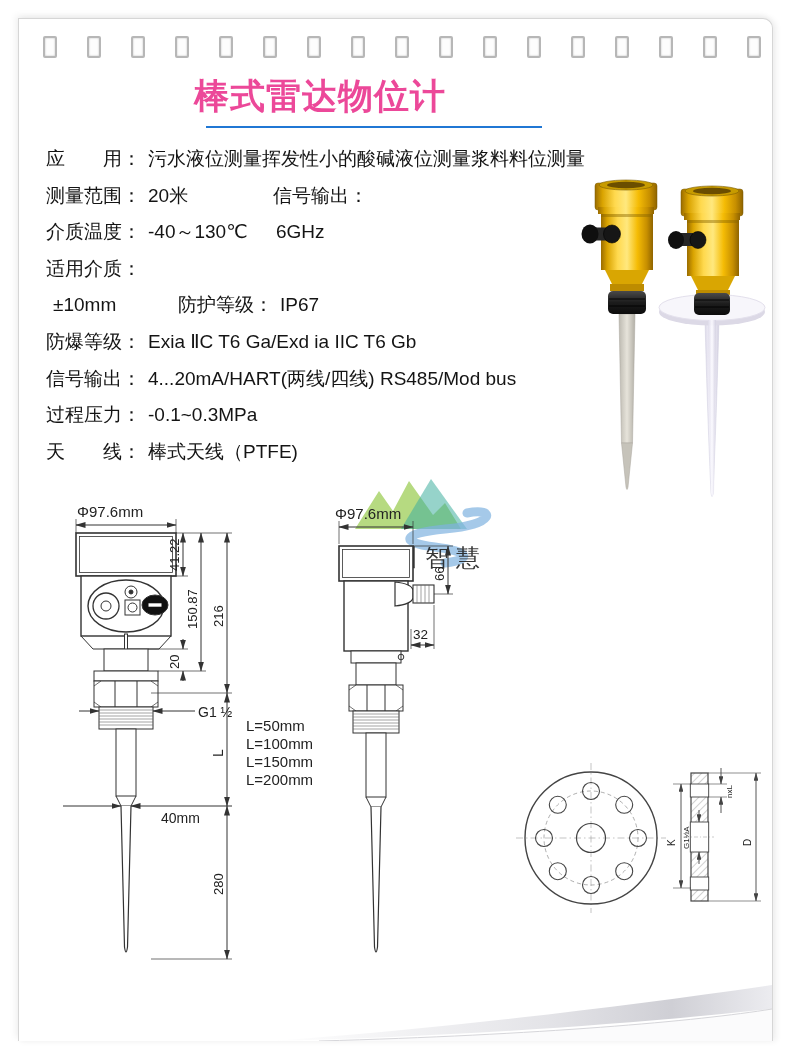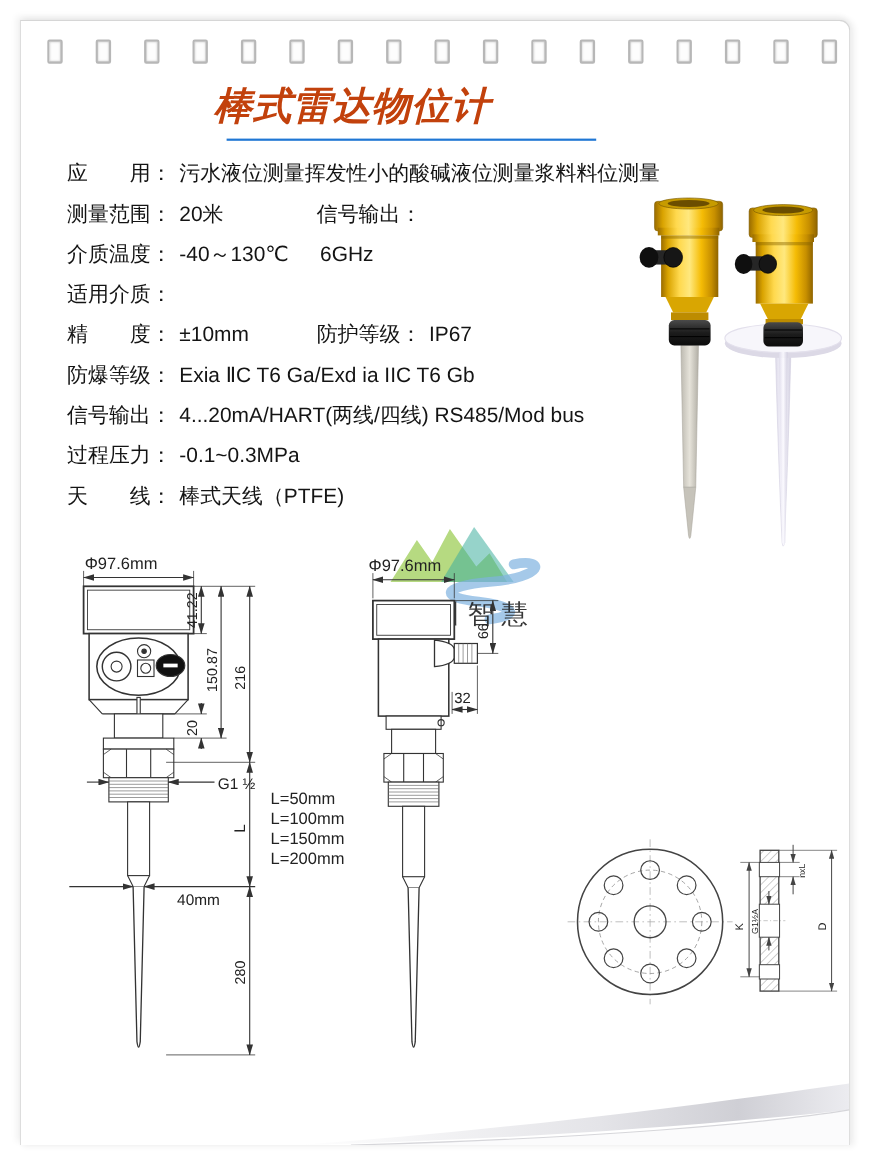--- a/index.html
+++ b/index.html
@@ -4,24 +4,24 @@
 <style>
   html,body{margin:0;padding:0;}
   body{width:790px;height:1053px;position:relative;background:#ffffff;
        font-family:"Liberation Sans","DejaVu Sans",sans-serif;overflow:hidden;}
   .sheet{position:absolute;left:18px;top:18px;width:753px;height:1022px;background:#fff;
          border:1px solid #d6d6d6;border-bottom:0;border-radius:0 10px 0 0;
          box-shadow:-3px -3px 6px rgba(0,0,0,.05), 3px 0 6px rgba(0,0,0,.07);}
   .holes{position:absolute;left:24px;top:17px;display:flex;gap:30px;}
   .hole{width:10px;height:18px;border:2px solid #b7b7b7;border-radius:2px;background:#fdfdfd;
         box-shadow:inset 0 0 2px rgba(0,0,0,.28);}
-  .title{position:absolute;left:175px;top:54px;font-size:35px;font-weight:bold;color:#c2410c;
-         letter-spacing:1px;white-space:nowrap;font-style:italic;}
+  .title{position:absolute;left:175px;top:54px;font-size:35px;font-weight:bold;color:#ec4899;
+         letter-spacing:1px;white-space:nowrap;}
   .underline{position:absolute;left:187px;top:107px;width:336px;height:2px;}
-  .specs{position:absolute;left:27px;top:122px;font-size:19px;line-height:36.6px;color:#141414;margin-left:15px;}
+  .specs{position:absolute;left:27px;top:122px;font-size:19px;line-height:36.6px;color:#141414;}
   .srow{display:flex;align-items:baseline;height:36.6px;white-space:nowrap;}
   .sv1{margin-left:7px;}
   .srow.pair .sv1{min-width:121px;}
   .sl2{margin-left:4px;}
   .sv2{margin-left:7px;}
   .abs{position:absolute;}
   svg text{font-family:"Liberation Sans","DejaVu Sans",sans-serif;fill:#222;}
   .curl{position:absolute;left:0px;bottom:0px;width:753px;height:60px;}
 </style>
 </head>
@@ -64,21 +64,20 @@
     </div>
     <div class="srow pair">
       <span>介质温度：</span>
       <span class="sv1">-40～130℃</span>
       <span class="sv2">6GHz</span>
     </div>
     <div class="srow">
       <span>适用介质：</span>
     </div>
     <div class="srow pair">
-      <span>精　　度：</span>
       <span class="sv1">±10mm</span>
       <span class="sl2">防护等级：</span>
       <span class="sv2">IP67</span>
     </div>
     <div class="srow">
       <span>防爆等级：</span>
       <span class="sv1">Exia ⅡC T6 Ga/Exd ia IIC T6 Gb</span>
     </div>
     <div class="srow">
       <span>信号输出：</span>

